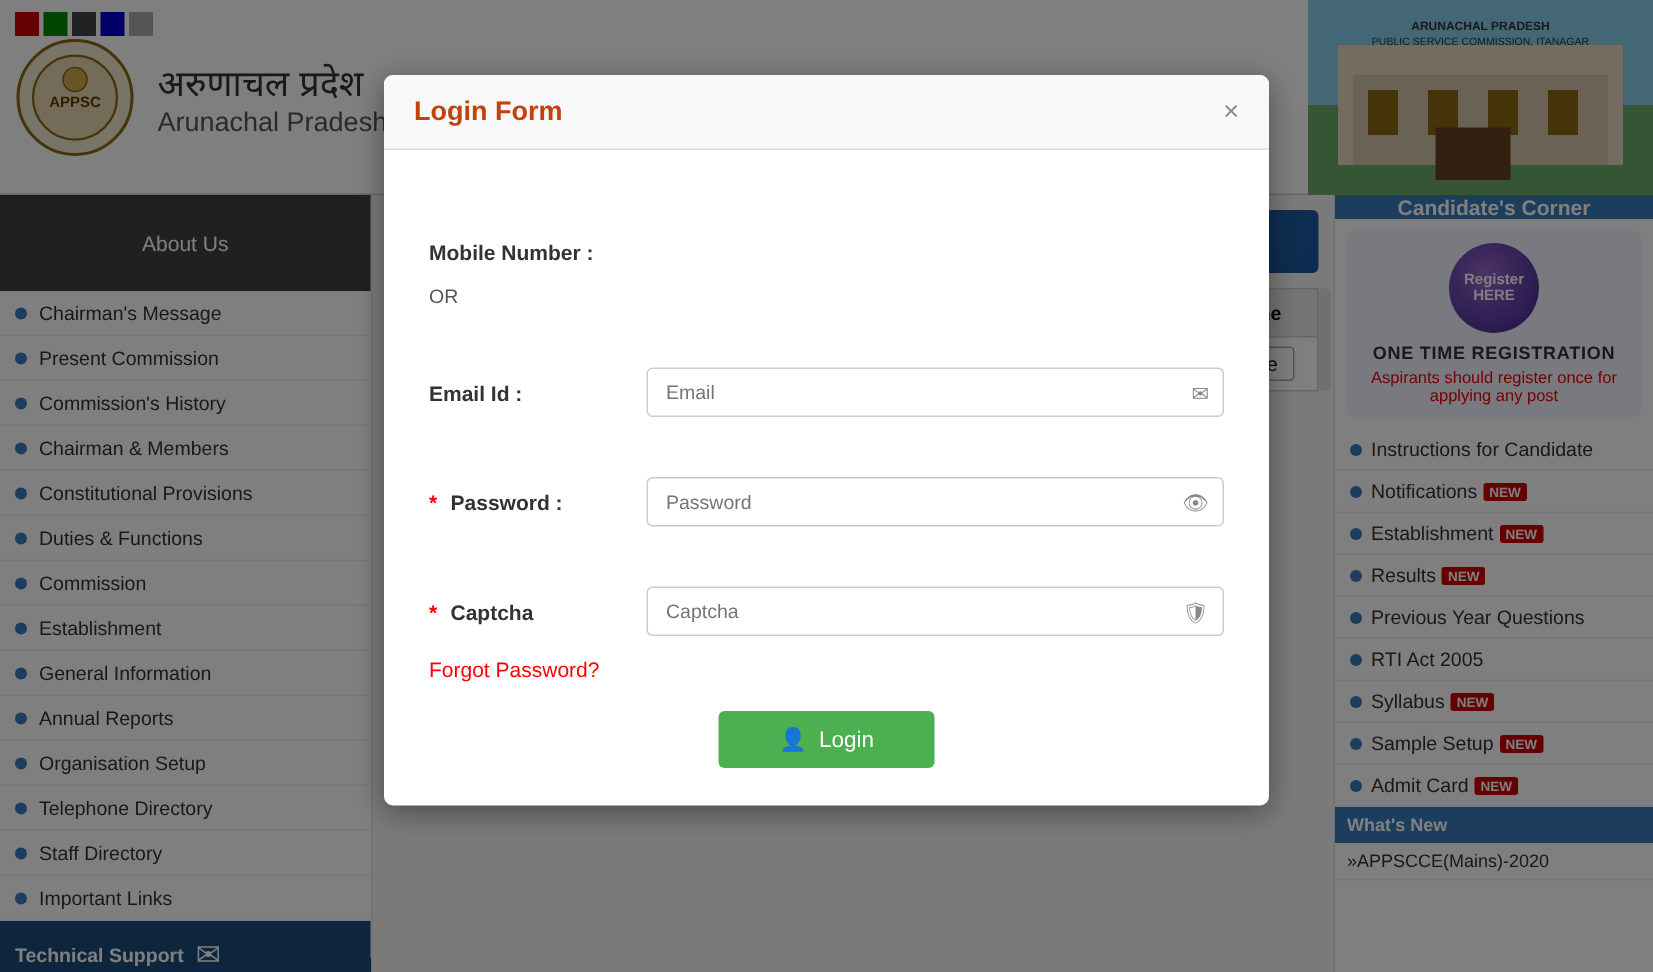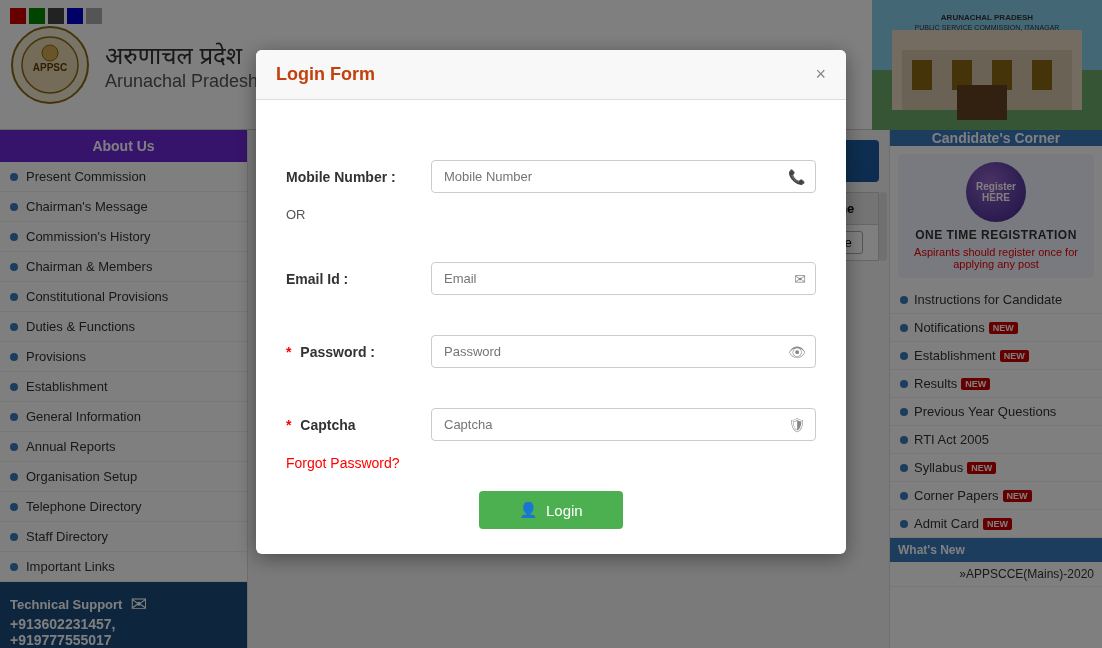--- a/index.html
+++ b/index.html
@@ -73,25 +73,25 @@
 
     
     .sidebar {
       width: 248px;
       background: #fff;
       border-right: 1px solid #ddd;
       overflow-y: auto;
       flex-shrink: 0;
     }
     .sidebar-title {
-      background: #6d28d9;
+      background: #404040;
       color: #fff;
       text-align: center;
-      padding: 8px;
-      font-weight: bold;
+      padding: 24px;
+      font-weight: normal;
       font-size: 14px;
     }
     .sidebar-item {
       display: flex;
       align-items: center;
       padding: 7px 10px;
       border-bottom: 1px solid #eee;
       cursor: pointer;
       color: #333;
     }
@@ -254,21 +254,20 @@
       padding: 5px 8px;
       font-weight: bold;
       font-size: 12px;
     }
     .whats-new-item {
       padding: 5px 8px;
       font-size: 12px;
       color: #333;
       border-bottom: 1px solid #eee;
       cursor: pointer;
-      text-align: right;
     }
 
     
     .overlay {
       position: fixed;
       top: 0; left: 0; right: 0; bottom: 0;
       background: rgba(0,0,0,0.5);
       z-index: 100;
       display: flex;
       align-items: flex-start;
@@ -447,45 +446,45 @@
   </div>
 </div>
 
 <div class="main-layout">
 
   <div class="sidebar">
     <div class="sidebar-title">About Us</div>
     <div id="sidebar-items-container">
         <div class="sidebar-item">
           <div class="sidebar-dot"></div>
+          <span>Chairman's Message</span>
+        </div>
+        <div class="sidebar-item">
+          <div class="sidebar-dot"></div>
           <span>Present Commission</span>
         </div>
         <div class="sidebar-item">
           <div class="sidebar-dot"></div>
-          <span>Chairman's Message</span>
-        </div>
-        <div class="sidebar-item">
-          <div class="sidebar-dot"></div>
           <span>Commission's History</span>
         </div>
         <div class="sidebar-item">
           <div class="sidebar-dot"></div>
           <span>Chairman &amp; Members</span>
         </div>
         <div class="sidebar-item">
           <div class="sidebar-dot"></div>
           <span>Constitutional Provisions</span>
         </div>
         <div class="sidebar-item">
           <div class="sidebar-dot"></div>
           <span>Duties &amp; Functions</span>
         </div>
         <div class="sidebar-item">
           <div class="sidebar-dot"></div>
-          <span>Provisions</span>
+          <span>Commission</span>
         </div>
         <div class="sidebar-item">
           <div class="sidebar-dot"></div>
           <span>Establishment</span>
         </div>
         <div class="sidebar-item">
           <div class="sidebar-dot"></div>
           <span>General Information</span>
         </div>
         <div class="sidebar-item">
@@ -589,21 +588,21 @@
           <div class="right-dot"></div>
           <span>RTI Act 2005</span>
         </div>
         <div class="right-item">
           <div class="right-dot"></div>
           <span>Syllabus</span>
           <span class="new-badge">NEW</span>
         </div>
         <div class="right-item">
           <div class="right-dot"></div>
-          <span>Corner Papers</span>
+          <span>Sample Setup</span>
           <span class="new-badge">NEW</span>
         </div>
         <div class="right-item">
           <div class="right-dot"></div>
           <span>Admit Card</span>
           <span class="new-badge">NEW</span>
         </div>
       </div>
     <div class="whats-new-bar">What's New</div>
     <div id="whats-new-container">
@@ -616,24 +615,20 @@
 <div class="overlay">
   <div class="modal">
     <div class="modal-header">
       <span class="modal-title">Login Form</span>
       <button class="modal-close">×</button>
     </div>
     <div class="modal-body">
 
       <div class="form-row">
         <div class="form-label">Mobile Number :</div>
-        <div class="form-input-wrapper">
-          <input type="text" class="form-input" placeholder="Mobile Number" style="">
-          <span class="input-icon">📞</span>
-        </div>
       </div>
 
       <div class="or-divider">OR</div>
 
       <div class="form-row">
         <div class="form-label">Email Id :</div>
         <div class="form-input-wrapper">
           <input type="email" class="form-input" placeholder="Email" style="">
           <span class="input-icon">✉</span>
         </div>

